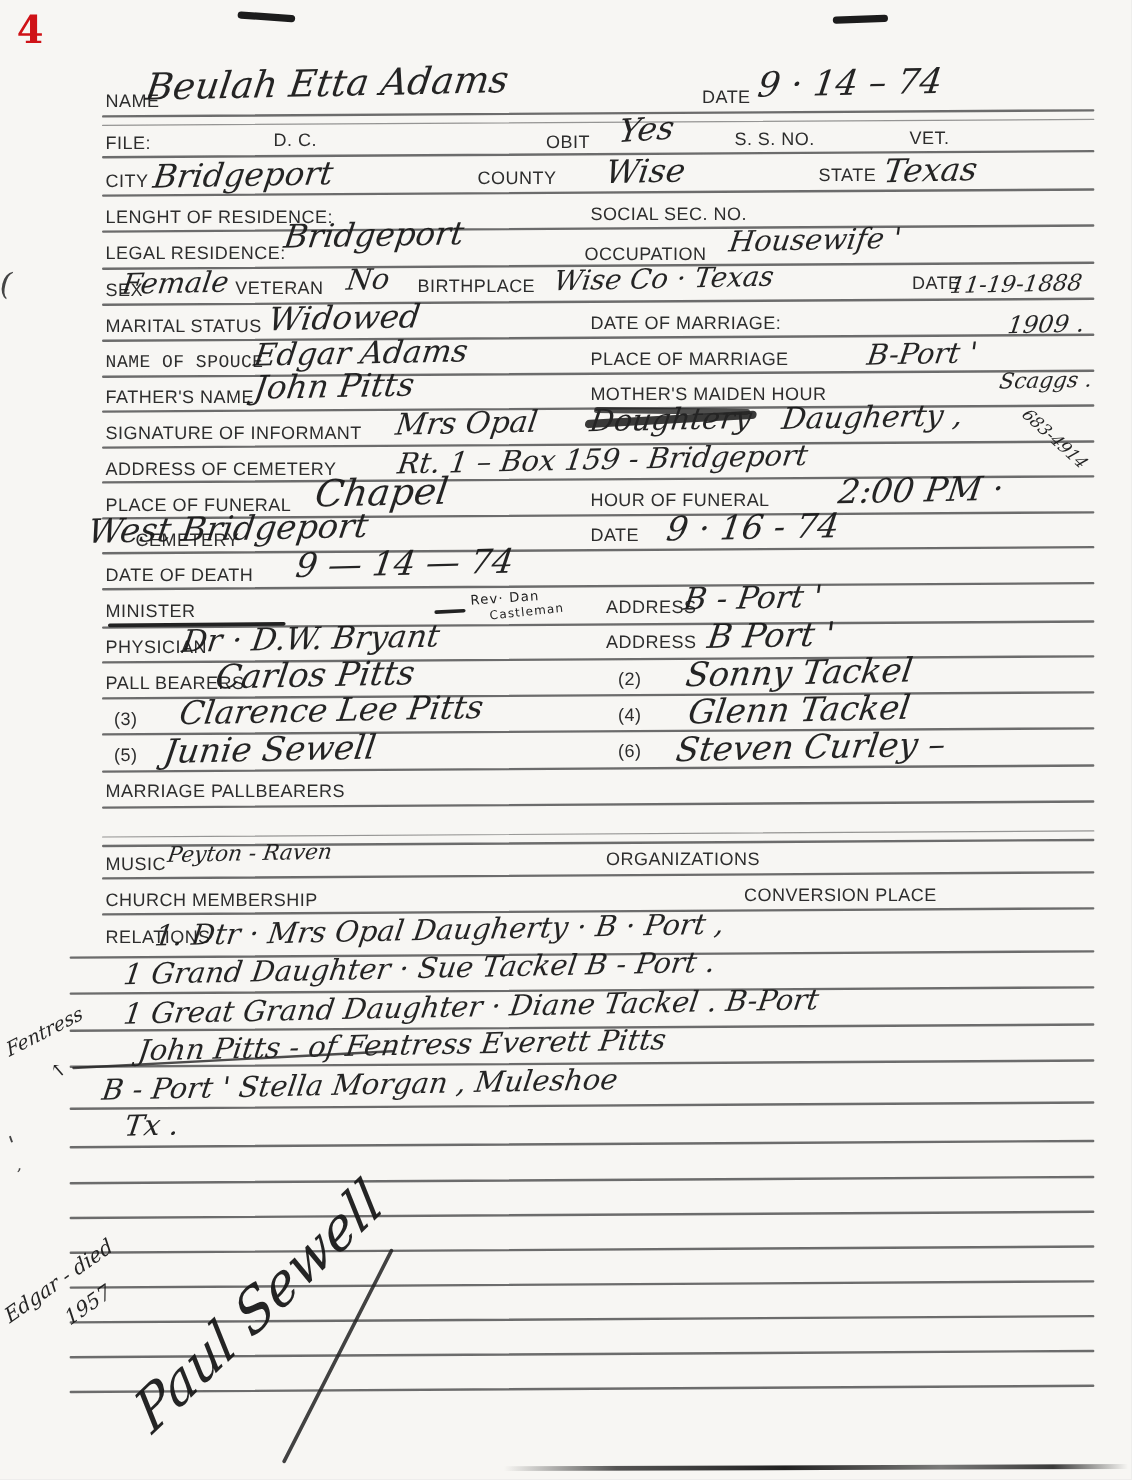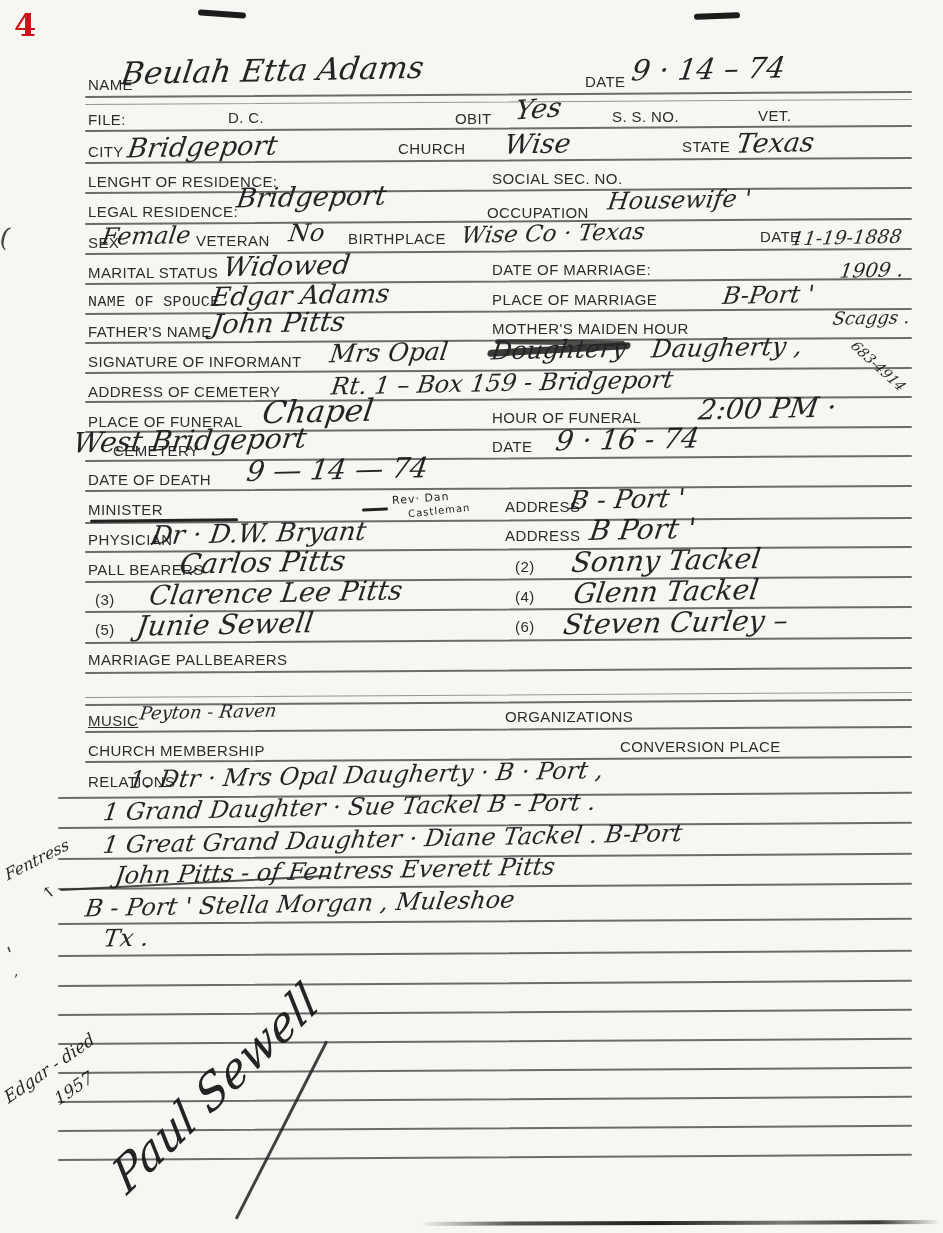--- a/index.html
+++ b/index.html
@@ -105,21 +105,21 @@
   <span class="lbl" style="left:88px; top:76px;">NAME</span>
   <span class="lbl" style="left:585px; top:73px;">DATE</span>
 
   <span class="lbl" style="left:88px; top:111px;">FILE:</span>
   <span class="lbl" style="left:228px; top:109px;">D. C.</span>
   <span class="lbl" style="left:455px; top:110px;">OBIT</span>
   <span class="lbl" style="left:612px; top:108px;">S. S. NO.</span>
   <span class="lbl" style="left:758px; top:107px;">VET.</span>
 
   <span class="lbl" style="left:88px; top:143px;">CITY</span>
-  <span class="lbl" style="left:398px; top:140px;">CHURCH</span>
+  <span class="lbl" style="left:398px; top:140px;">COUNTY</span>
   <span class="lbl" style="left:682px; top:138px;">STATE</span>
 
   <span class="lbl" style="left:88px; top:173px;">LENGHT OF RESIDENCE:</span>
   <span class="lbl" style="left:492px; top:170px;">SOCIAL SEC.  NO.</span>
 
   <span class="lbl" style="left:88px; top:203px;">LEGAL RESIDENCE:</span>
   <span class="lbl" style="left:487px; top:204px;text-align:right;">OCCUPATION</span>
 
   <span class="lbl" style="left:88px; top:234px;">SEX</span>
   <span class="lbl" style="left:196px; top:232px;">VETERAN</span>
@@ -154,21 +154,21 @@
 
   <span class="lbl" style="left:88px; top:561px;">PALL BEARERS</span>
   <span class="lbl" style="left:515px; top:558px;">(2)</span>
   <span class="lbl" style="left:95px; top:591px;">(3)</span>
   <span class="lbl" style="left:515px; top:588px;">(4)</span>
   <span class="lbl" style="left:95px; top:621px;">(5)</span>
   <span class="lbl" style="left:515px; top:618px;">(6)</span>
 
   <span class="lbl" style="left:88px; top:651px;">MARRIAGE PALLBEARERS</span>
 
-  <span class="lbl" style="left:88px; top:712px;text-decoration:underline;">MUSIC</span>
+  <span class="lbl" style="left:88px; top:712px;">MUSIC</span>
   <span class="lbl" style="left:505px; top:708px;">ORGANIZATIONS</span>
 
   <span class="lbl" style="left:88px; top:742px;">CHURCH MEMBERSHIP</span>
   <span class="lbl" style="left:620px; top:738px;">CONVERSION PLACE</span>
 
   <span class="lbl" style="left:88px; top:773px;">RELATIONS</span>
 
   
   <span class="hw" style="left:122px; top:52px; font-size:31px;">Beulah Etta Adams</span>
   <span class="hw" style="left:632px; top:52px; font-size:29px;">9 · 14 – 74</span>

